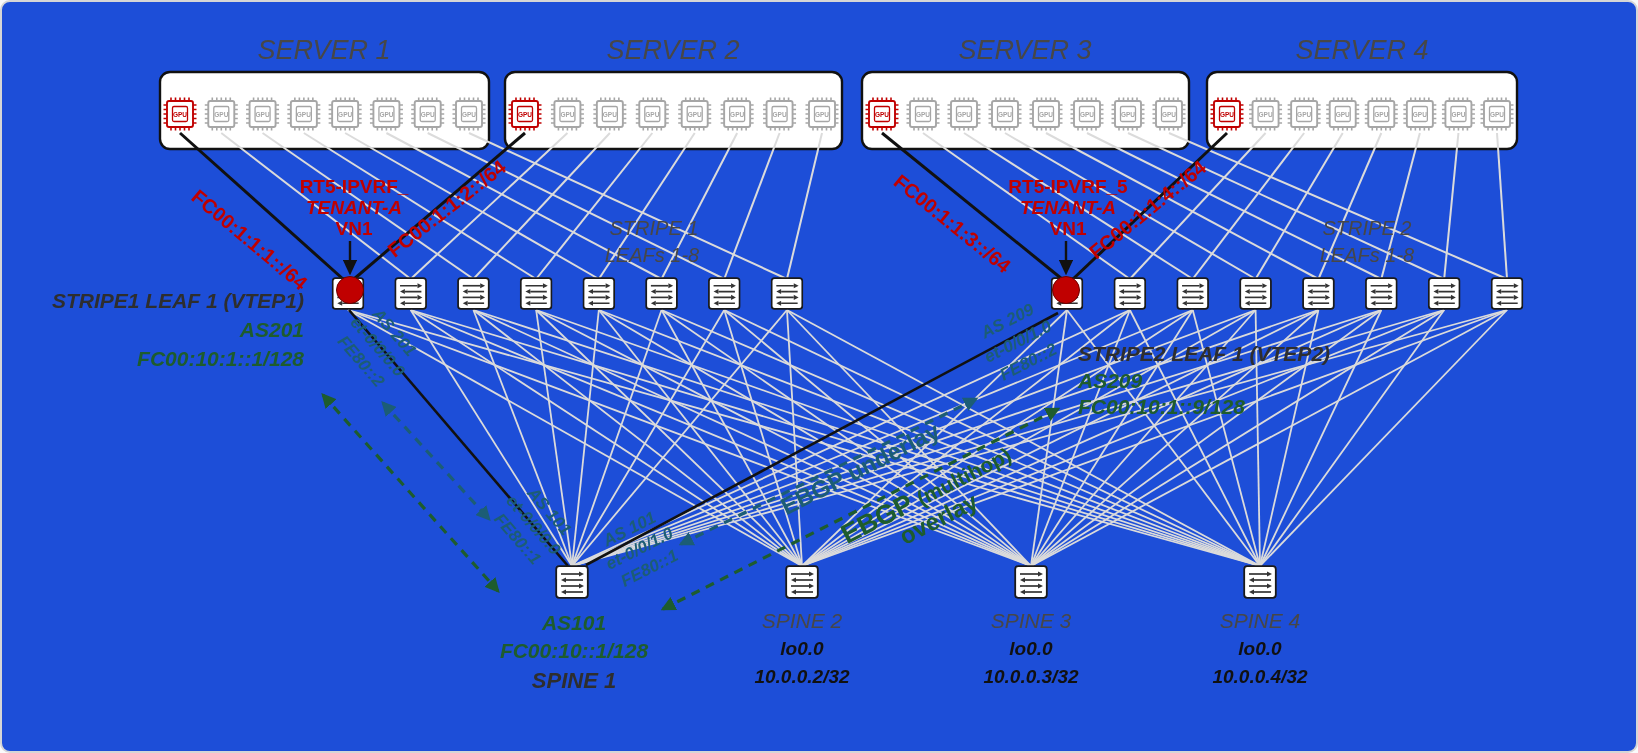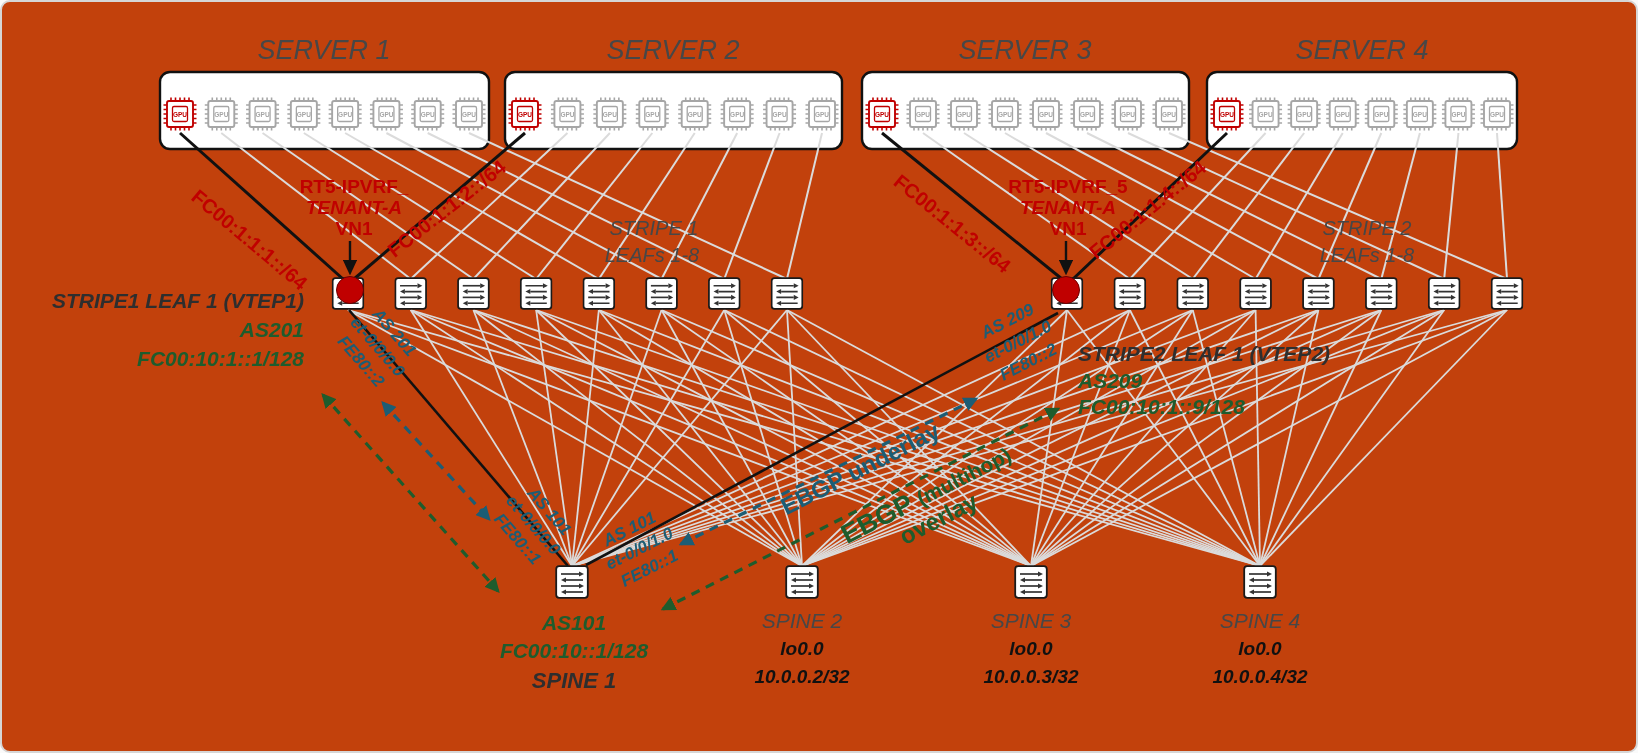--- a/index.html
+++ b/index.html
@@ -1,18 +1,18 @@
 <!DOCTYPE html>
 <html style="--red: #C00000; --green: #1E5C2D; --blue: #1C5D75; --grayline: #DBDBDB;"><head>
 <meta charset="utf-8">
 <style>
   html,body{margin:0;padding:0;background:#fafafa;}
   .frame{
     position:relative;width:1638px;height:753px;box-sizing:border-box;
-    background:#c2410c;border:2px solid #d6d6d6;border-radius:10px;overflow:hidden;
+    background:#1d4ed8;border:2px solid #d6d6d6;border-radius:10px;overflow:hidden;
   }
   svg{position:absolute;inset:0;}
   .t{font-family:"Liberation Sans",sans-serif;}
   .it{font-style:italic;}
   .b{font-weight:700;}
   .f17{font-size:17px;}
   .f19{font-size:19px;}
   .f20{font-size:20px;}
   .f21{font-size:21px;}
   .f22{font-size:22px;}

